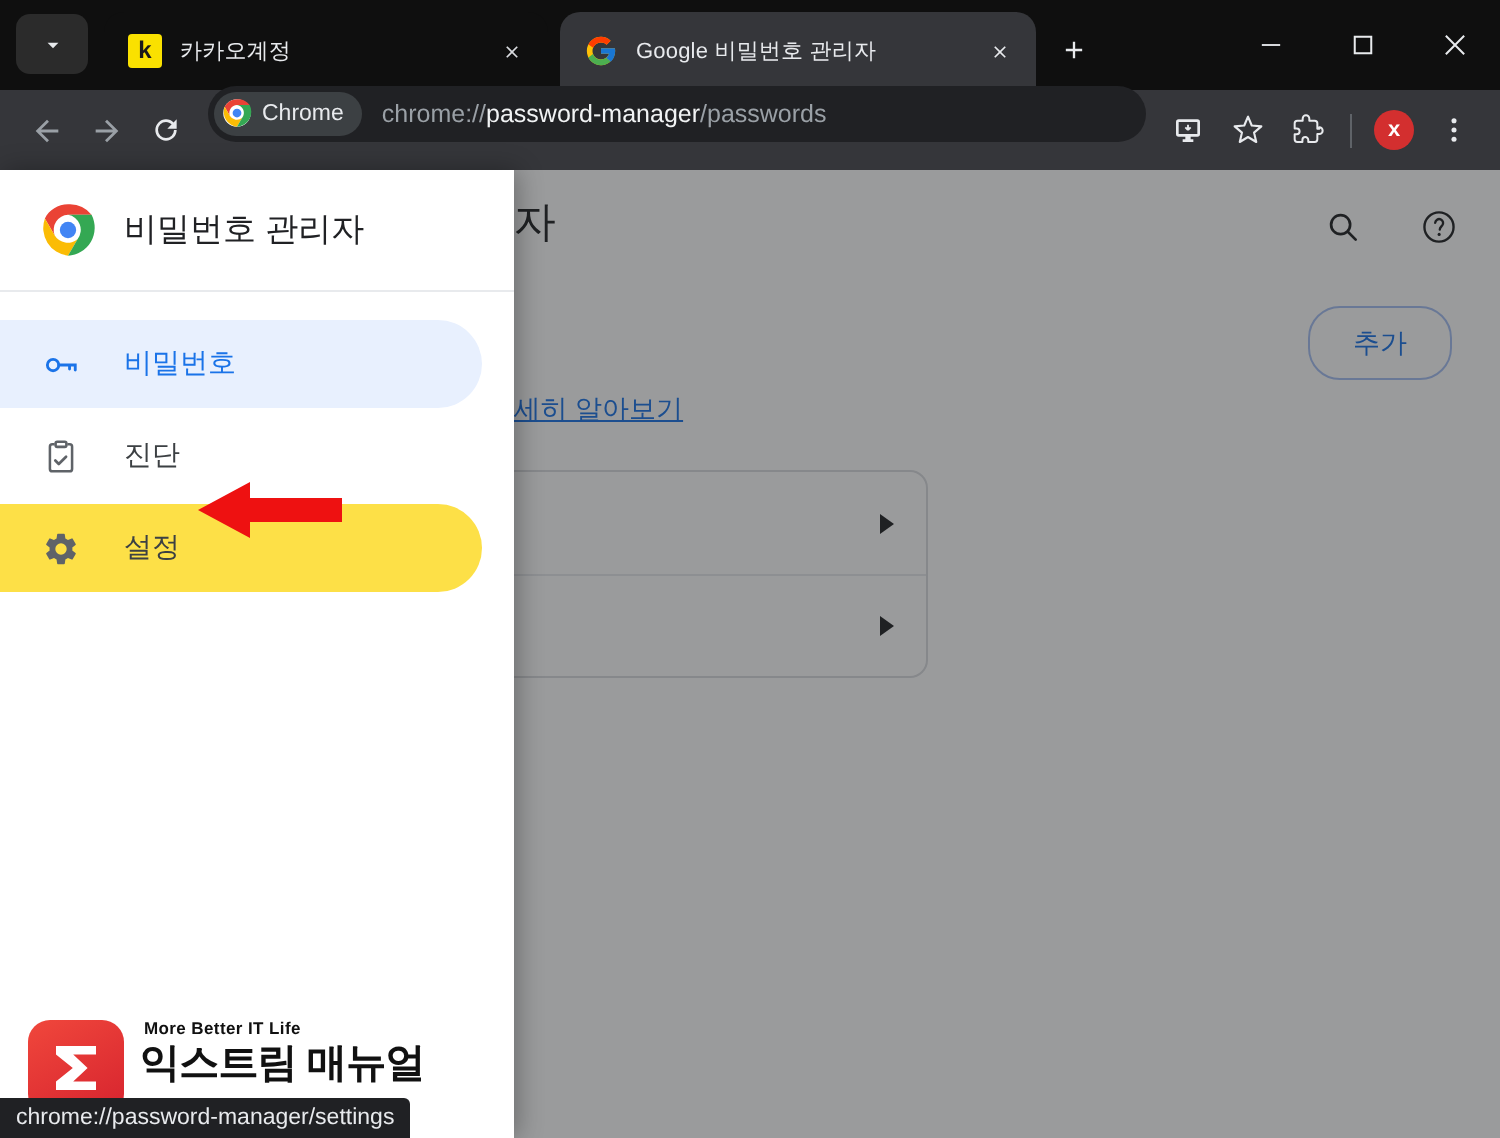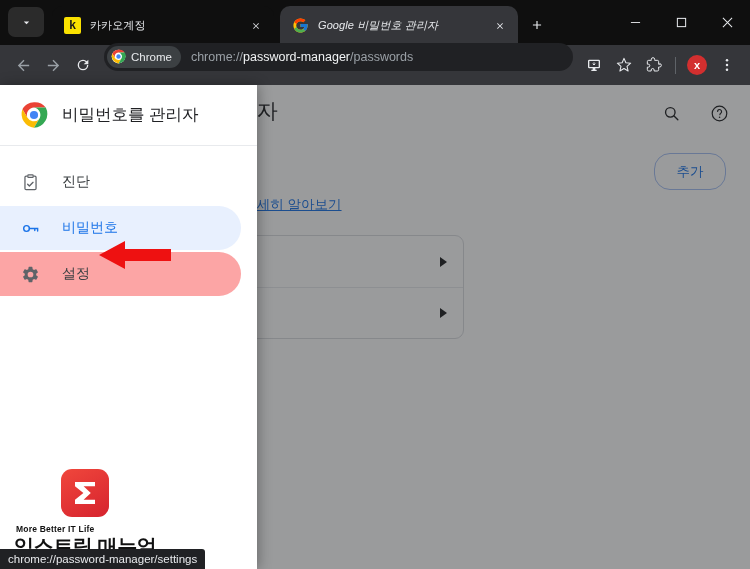--- a/index.html
+++ b/index.html
@@ -24,21 +24,21 @@
   }
   .tab-list-chevron svg { width: 13px; height: 13px; }
   .tab {
     position: absolute; top: 6px; height: 39px;
     display: flex; align-items: center; gap: 9px;
     padding: 0 9px 0 12px;
     border-radius: 10px 10px 0 0;
     cursor: pointer;
   }
   .tab.inactive { left: 52px; width: 222px; background: #0f0f0f; }
-  .tab.active   { left: 280px; width: 238px; background: #35363a; font-style: italic; }
+  .tab.active   { left: 280px; width: 238px; background: #35363a; }
   .tab-favicon { width: 17px; height: 17px; flex: 0 0 17px; position: relative; }
   .fav-kakao {
     width: 17px; height: 17px; background: #FAE100; border-radius: 2px;
     font: 700 12px/17px "Liberation Sans", sans-serif;
     color: #1a1a1a; text-align: center;
   }
   .fav-google { width: 17px; height: 17px; }
   .tab-title {
     flex: 1 1 auto; font-size: 11px; color: #e8eaed;
     white-space: nowrap; overflow: hidden; text-overflow: ellipsis;
@@ -161,33 +161,33 @@
   .sb-logo { width: 28px; height: 28px; flex: 0 0 28px; }
   .sb-title { font-size: 16.5px; color: #202124; white-space: nowrap; }
   .sb-nav { padding-top: 14px; }
   .sb-item {
     position: relative; height: 44px; margin: 0 16px 2px 0;
     border-radius: 0 22px 22px 0;
     display: flex; align-items: center; gap: 22px; padding-left: 21px;
     cursor: pointer;
   }
   .sb-item.selected { background: #e8f0fe; }
-  .sb-item.hovered  { background: #fca5a5; }
+  .sb-item.hovered  { background: #fde047; }
   .sb-ico { width: 19px; height: 19px; flex: 0 0 19px; display: flex; align-items: center; justify-content: center; }
   .sb-ico svg { width: 19px; height: 19px; }
   .sb-label { font-size: 14px; color: #3c4043; white-space: nowrap; }
   .sb-item.selected .sb-label { color: #1a73e8; font-weight: 500; }
 
   
   .annot-arrow { position: absolute; left: 99px; top: 240px; pointer-events: none; }
 
   
   .watermark {
     position: absolute; left: 14px; bottom: 11px;
-    display: flex; align-items: center; gap: 8px; pointer-events: none; flex-direction: column;
+    display: flex; align-items: flex-start; gap: 8px; pointer-events: none;
   }
   .wm-logo {
     width: 48px; height: 48px; border-radius: 11px;
     background: linear-gradient(150deg, #f0473c 0%, #d6232e 100%);
     display: flex; align-items: center; justify-content: center; flex: 0 0 48px;
   }
   .wm-text { padding-bottom: 2px; }
   .wm-tag {
     font: 700 8.5px/1 "Liberation Sans", sans-serif; color: #111;
     letter-spacing: .2px; margin-bottom: 3px; margin-left: 2px;
@@ -381,46 +381,46 @@
   <div class="sidebar">
     <div class="sb-header">
       <svg class="sb-logo" viewBox="0 0 48 48">
         <circle cx="24" cy="24" r="22" fill="#fff"></circle>
         <path fill="#EA4335" d="M24 2C15.4 2 7.9 6.9 4.2 14.1l8.3 14.3A13 13 0 0124 11h20.2A23.9 23.9 0 0024 2z"></path>
         <path fill="#FBBC05" d="M4.2 14.1A23.9 23.9 0 0024 46l8.3-14.3A13 13 0 0112.5 28.4L4.2 14.1z"></path>
         <path fill="#34A853" d="M44.2 11H24a13 13 0 018.3 20.7L24 46a24 24 0 0020.2-35z"></path>
         <circle cx="24" cy="24" r="9.2" fill="#fff"></circle>
         <circle cx="24" cy="24" r="7" fill="#4285F4"></circle>
       </svg>
-      <span class="sb-title">비밀번호를 관리자</span>
+      <span class="sb-title">비밀번호 관리자</span>
     </div>
 
     <div class="sb-nav">
+
+      <div class="sb-item selected">
+        <span class="sb-ico">
+          <svg viewBox="0 0 24 24">
+            <circle cx="7" cy="12" r="3.6" fill="none" stroke="#1a73e8" stroke-width="1.8"></circle>
+            <path d="M10.6 12H21v3.2M17.4 12v2.6" fill="none" stroke="#1a73e8" stroke-width="1.8" stroke-linecap="round"></path>
+          </svg>
+        </span>
+        <span class="sb-label">비밀번호</span>
+      </div>
 
       <div class="sb-item">
         <span class="sb-ico">
           <svg viewBox="0 0 24 24">
             <path d="M16 4h1.5A1.5 1.5 0 0119 5.5v14a1.5 1.5 0 01-1.5 1.5h-11A1.5 1.5 0 015 19.5v-14A1.5 1.5 0 016.5 4H8" fill="none" stroke="#5f6368" stroke-width="1.6"></path>
             <rect x="8.6" y="2.4" width="6.8" height="3.2" rx="1" fill="none" stroke="#5f6368" stroke-width="1.6"></rect>
             <path d="M8.4 14.2l2.2 2.2 4.6-4.6" fill="none" stroke="#5f6368" stroke-width="1.7" stroke-linecap="round" stroke-linejoin="round"></path>
           </svg>
         </span>
         <span class="sb-label">진단</span>
       </div>
 
-      <div class="sb-item selected">
-        <span class="sb-ico">
-          <svg viewBox="0 0 24 24">
-            <circle cx="7" cy="12" r="3.6" fill="none" stroke="#1a73e8" stroke-width="1.8"></circle>
-            <path d="M10.6 12H21v3.2M17.4 12v2.6" fill="none" stroke="#1a73e8" stroke-width="1.8" stroke-linecap="round"></path>
-          </svg>
-        </span>
-        <span class="sb-label">비밀번호</span>
-      </div>
-
       <div class="sb-item hovered">
         <span class="sb-ico">
           <svg viewBox="0 0 24 24">
             <path fill="#5f6368" d="M19.14 12.94a7.07 7.07 0 000-1.88l2.03-1.58a.5.5 0 00.12-.64l-1.92-3.32a.5.5 0 00-.6-.22l-2.39.96a7.03 7.03 0 00-1.62-.94l-.36-2.54a.5.5 0 00-.5-.42h-3.84a.5.5 0 00-.5.42l-.36 2.54c-.58.24-1.12.55-1.62.94l-2.39-.96a.5.5 0 00-.6.22L2.67 8.84a.5.5 0 00.12.64l2.03 1.58a7.07 7.07 0 000 1.88l-2.03 1.58a.5.5 0 00-.12.64l1.92 3.32c.13.22.39.3.6.22l2.39-.96c.5.39 1.04.7 1.62.94l.36 2.54c.04.24.25.42.5.42h3.84c.25 0 .46-.18.5-.42l.36-2.54c.58-.24 1.12-.55 1.62-.94l2.39.96c.21.08.47 0 .6-.22l1.92-3.32a.5.5 0 00-.12-.64l-2.03-1.58zM12 15.6A3.6 3.6 0 1115.6 12 3.6 3.6 0 0112 15.6z"></path>
           </svg>
         </span>
         <span class="sb-label">설정</span>
       </div>
     </div>
   </div>

